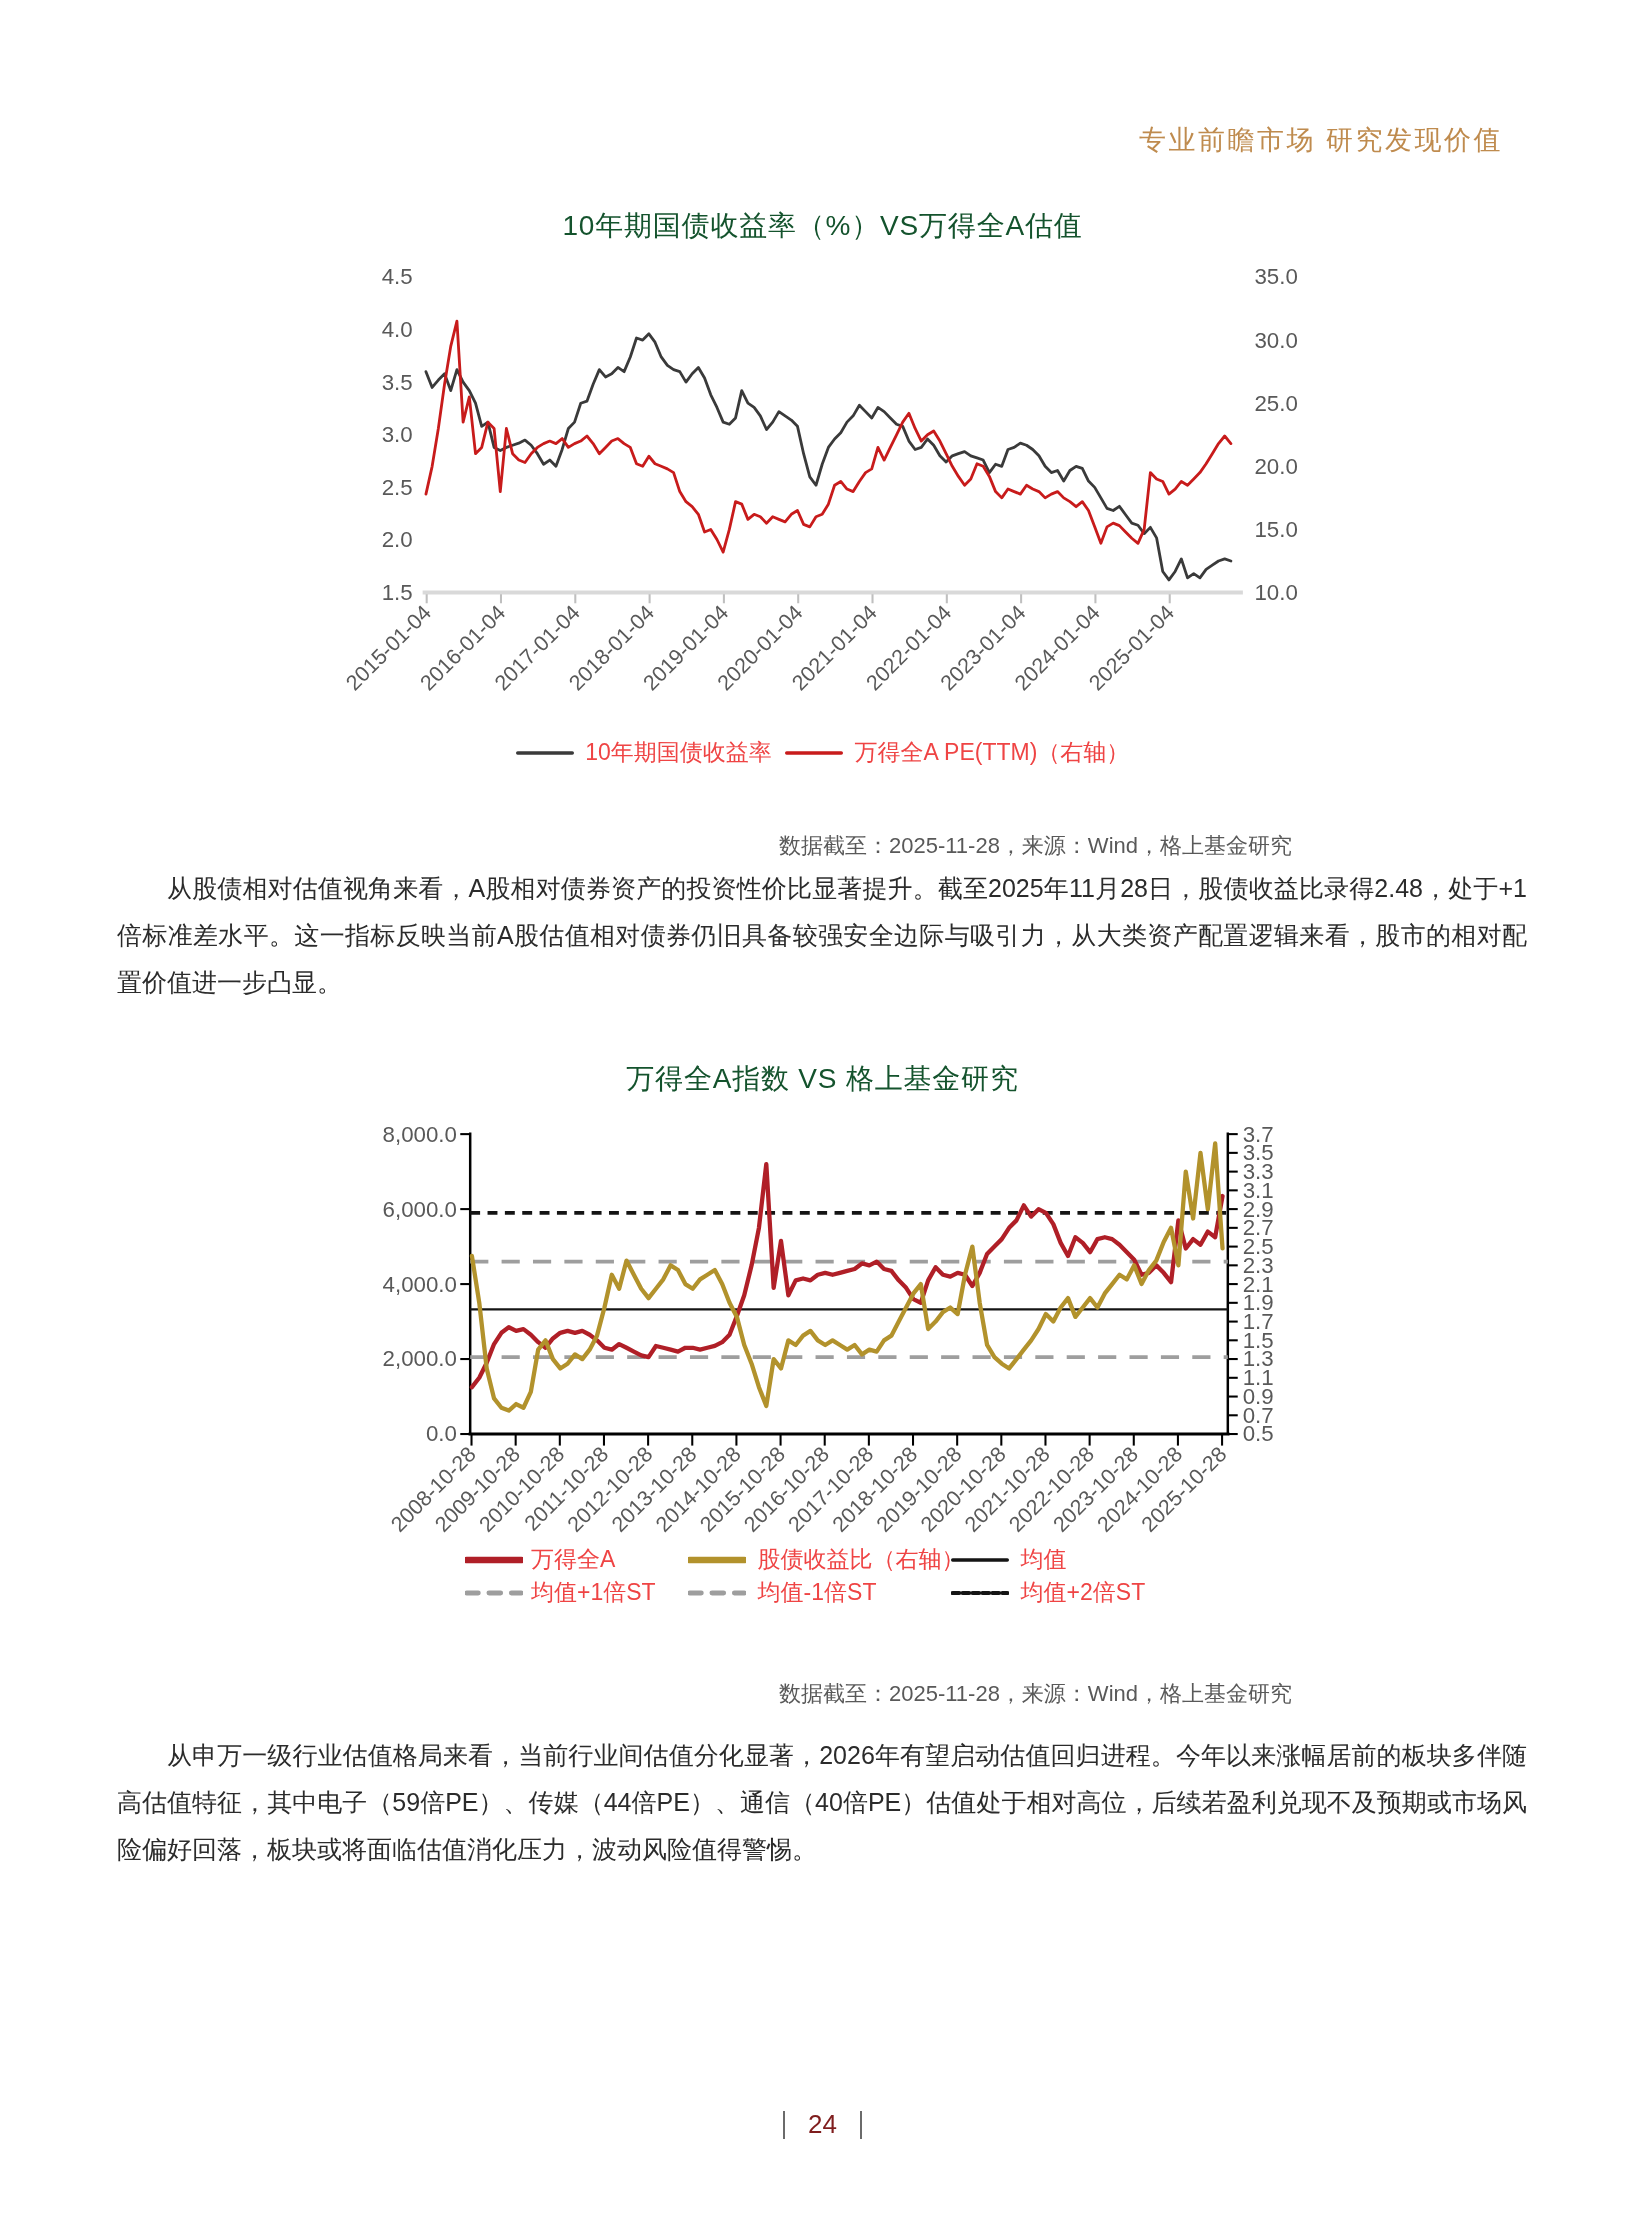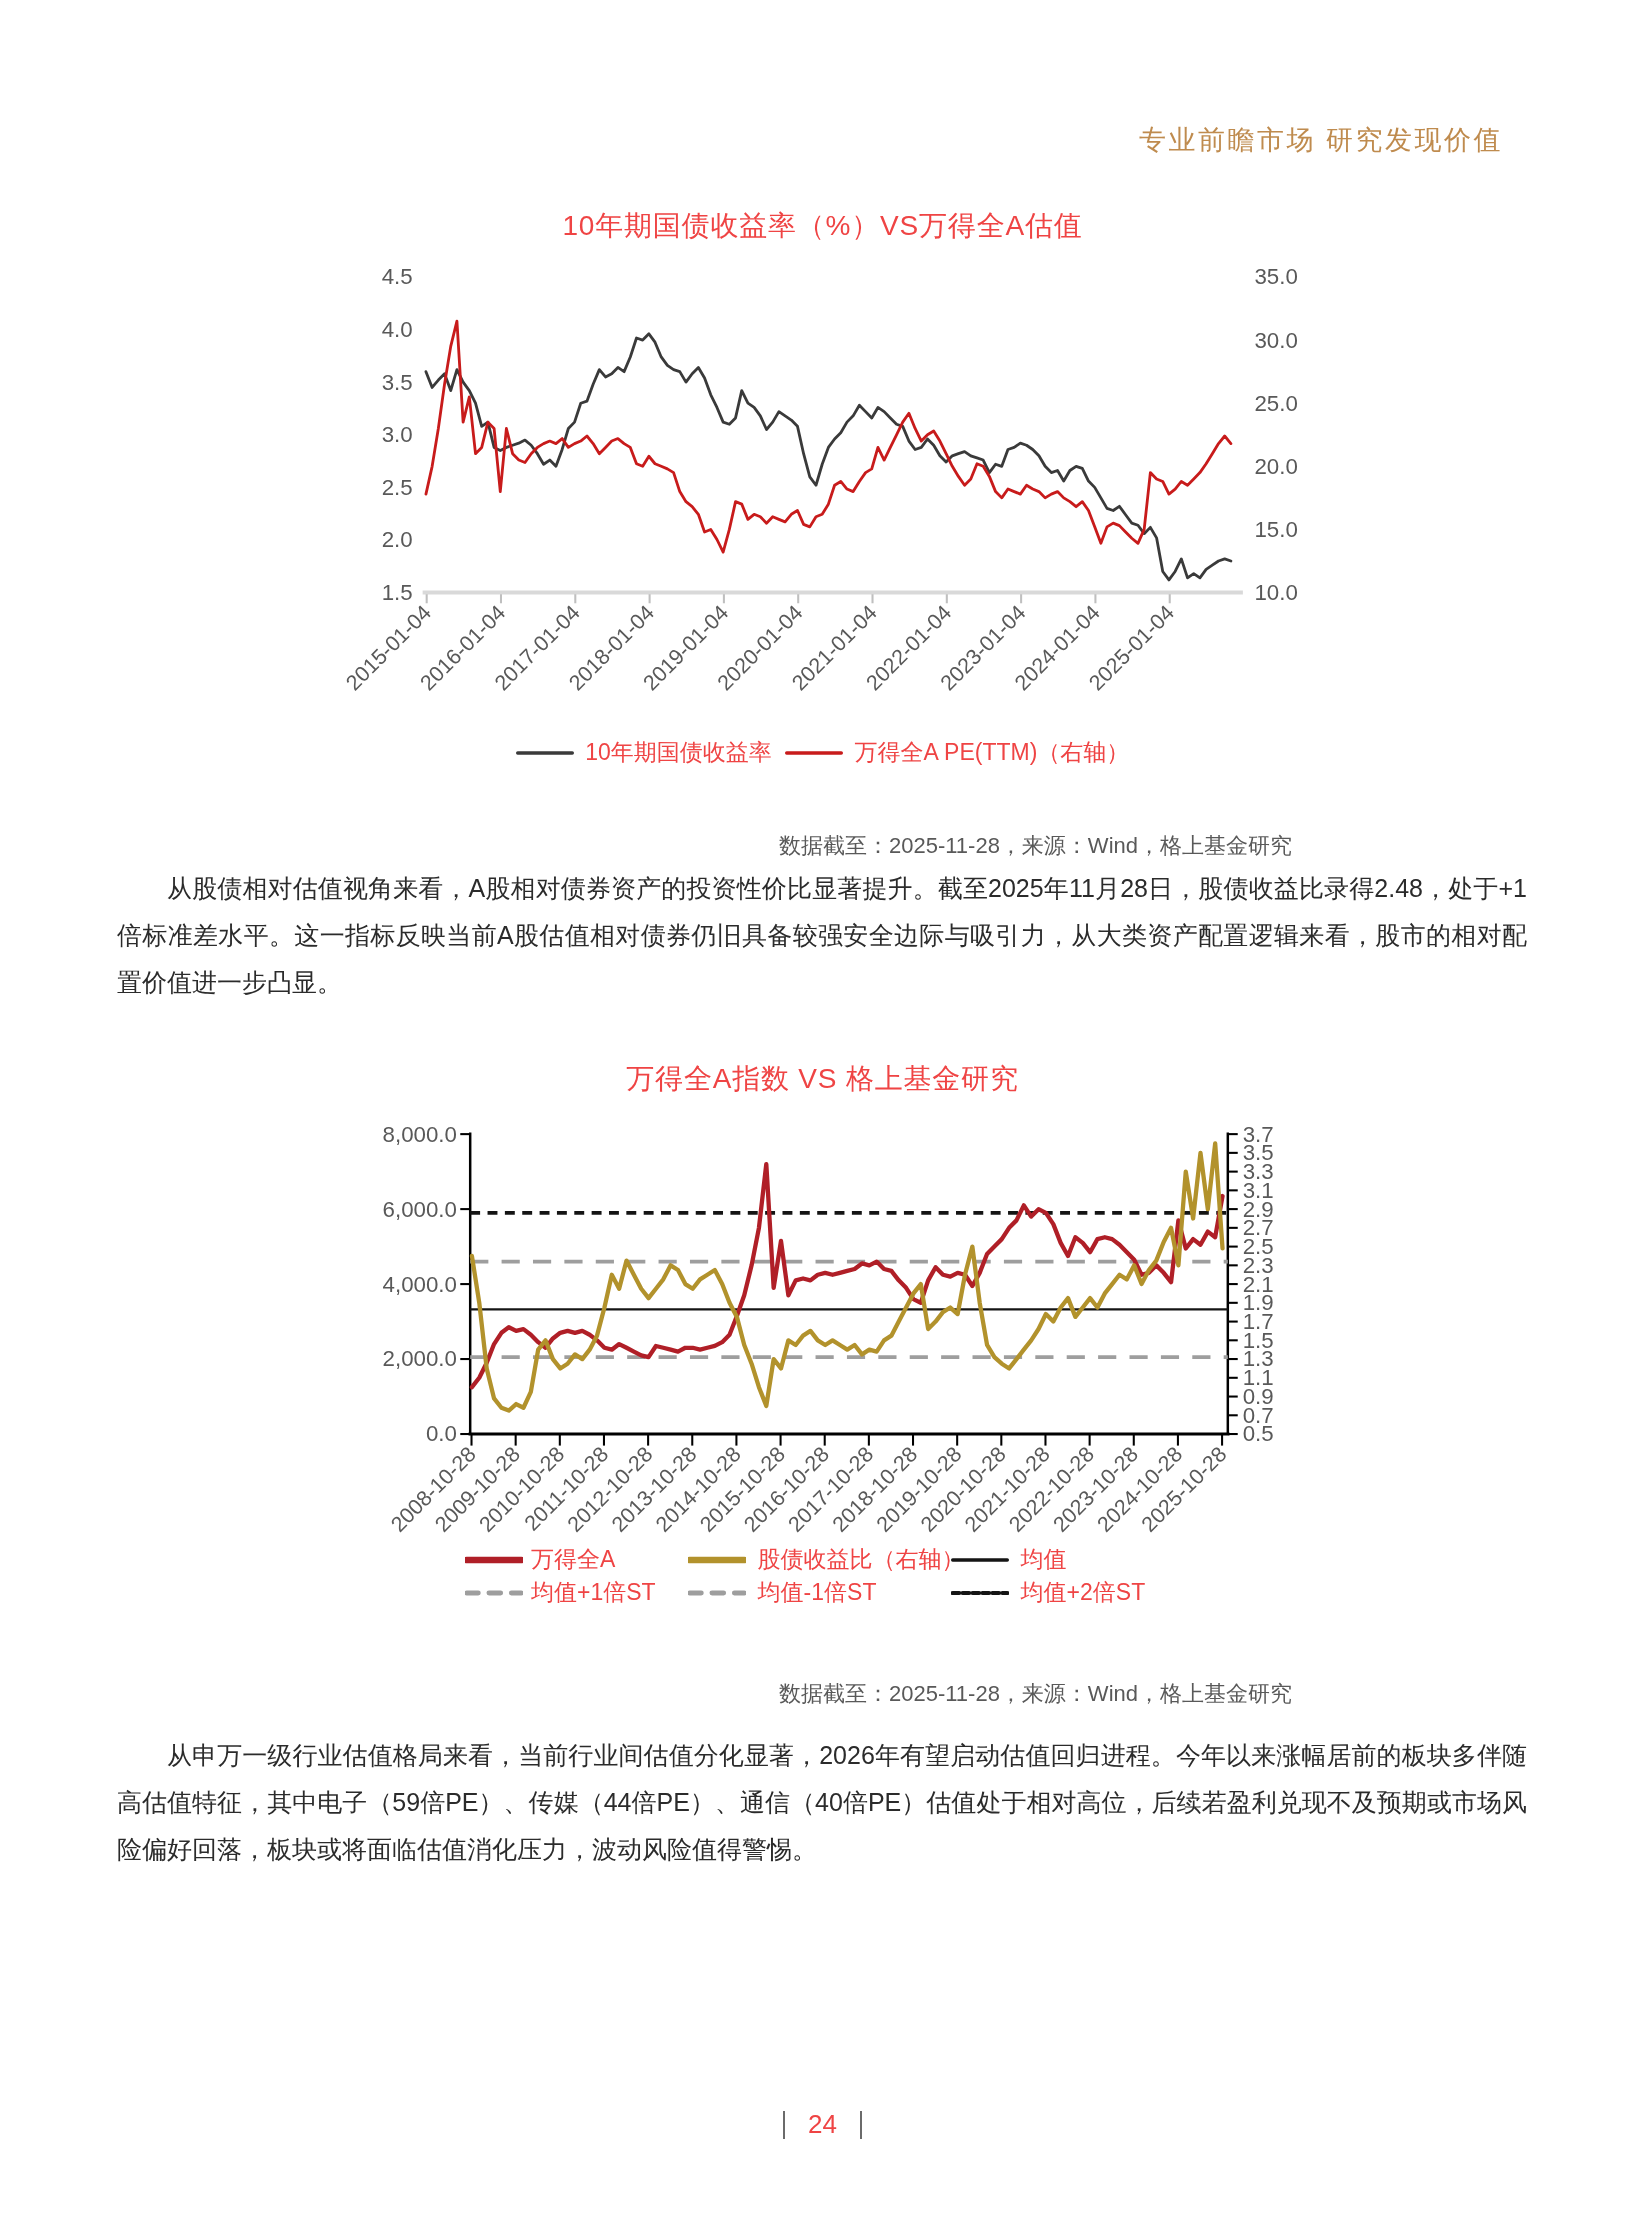--- a/index.html
+++ b/index.html
@@ -1,19 +1,19 @@
 <!DOCTYPE html>
 <html style="font-size:13.2px"><head>
 <meta charset="utf-8">
 <style>
   html,body{margin:0;padding:0;background:#ffffff;}
   .page{position:relative;width:1645px;height:2227px;background:#ffffff;overflow:hidden;
         font-family:"Liberation Sans","DejaVu Sans",sans-serif;}
   .header{position:absolute;top:122px;right:142px;font-size:27px;color:#bf8b4e;letter-spacing:2.5px;white-space:nowrap;}
-  .chart-title{position:absolute;left:0;width:100%;text-align:center;font-size:28px;color:#ef4444;letter-spacing:0.8px;}
+  .chart-title{position:absolute;left:0;width:100%;text-align:center;font-size:28px;color:#14532d;letter-spacing:0.8px;}
   .t1{top:207px;}
   .t2{top:1060px;}
   .chart{position:absolute;}
   .c1{left:343px;top:258px;}
   .c2{left:376px;top:1110px;}
   svg text.tick-label{font-size:27px;fill:#595959;font-family:"Liberation Sans","DejaVu Sans",sans-serif;}
   svg text.date-label{font-size:26px;fill:#595959;font-family:"Liberation Sans","DejaVu Sans",sans-serif;}
   .legend{color:#ef4444;font-size:23px;}
   .legend1{position:absolute;top:737px;left:0;width:100%;}
   .legend1 .legend-row{display:flex;justify-content:center;align-items:center;gap:13.2px;}
@@ -26,21 +26,21 @@
   .legend2 .legend-item:nth-of-type(3){left:486px;}
   .source{position:absolute;right:353px;font-size:22px;color:#595959;white-space:nowrap;margin-top:44px;}
   .s1{top:787px;}
   .s2{top:1635px;}
   .para{position:absolute;left:117px;width:1410px;margin:0;font-size:25px;line-height:47px;color:#2b2b2b;
         text-align:justify;text-indent:2em;}
   .p1{top:865px;}
   .p2{top:1732px;}
   .p3{top:1931px;}
   .footer{position:absolute;top:2109px;left:0;width:100%;display:flex;justify-content:center;align-items:center;gap:23px;
-          color:#ef4444;font-size:26px;}
+          color:#7f1d1d;font-size:26px;}
   .footer .bar{width:2.5px;height:28px;background:#6b6b6b;}
 </style>
 </head>
 <body>
 
 <div class="page">
 
   <div class="header">专业前瞻市场  研究发现价值</div>
 
   <div class="chart-title t1">10年期国债收益率（%）VS万得全A估值</div>

